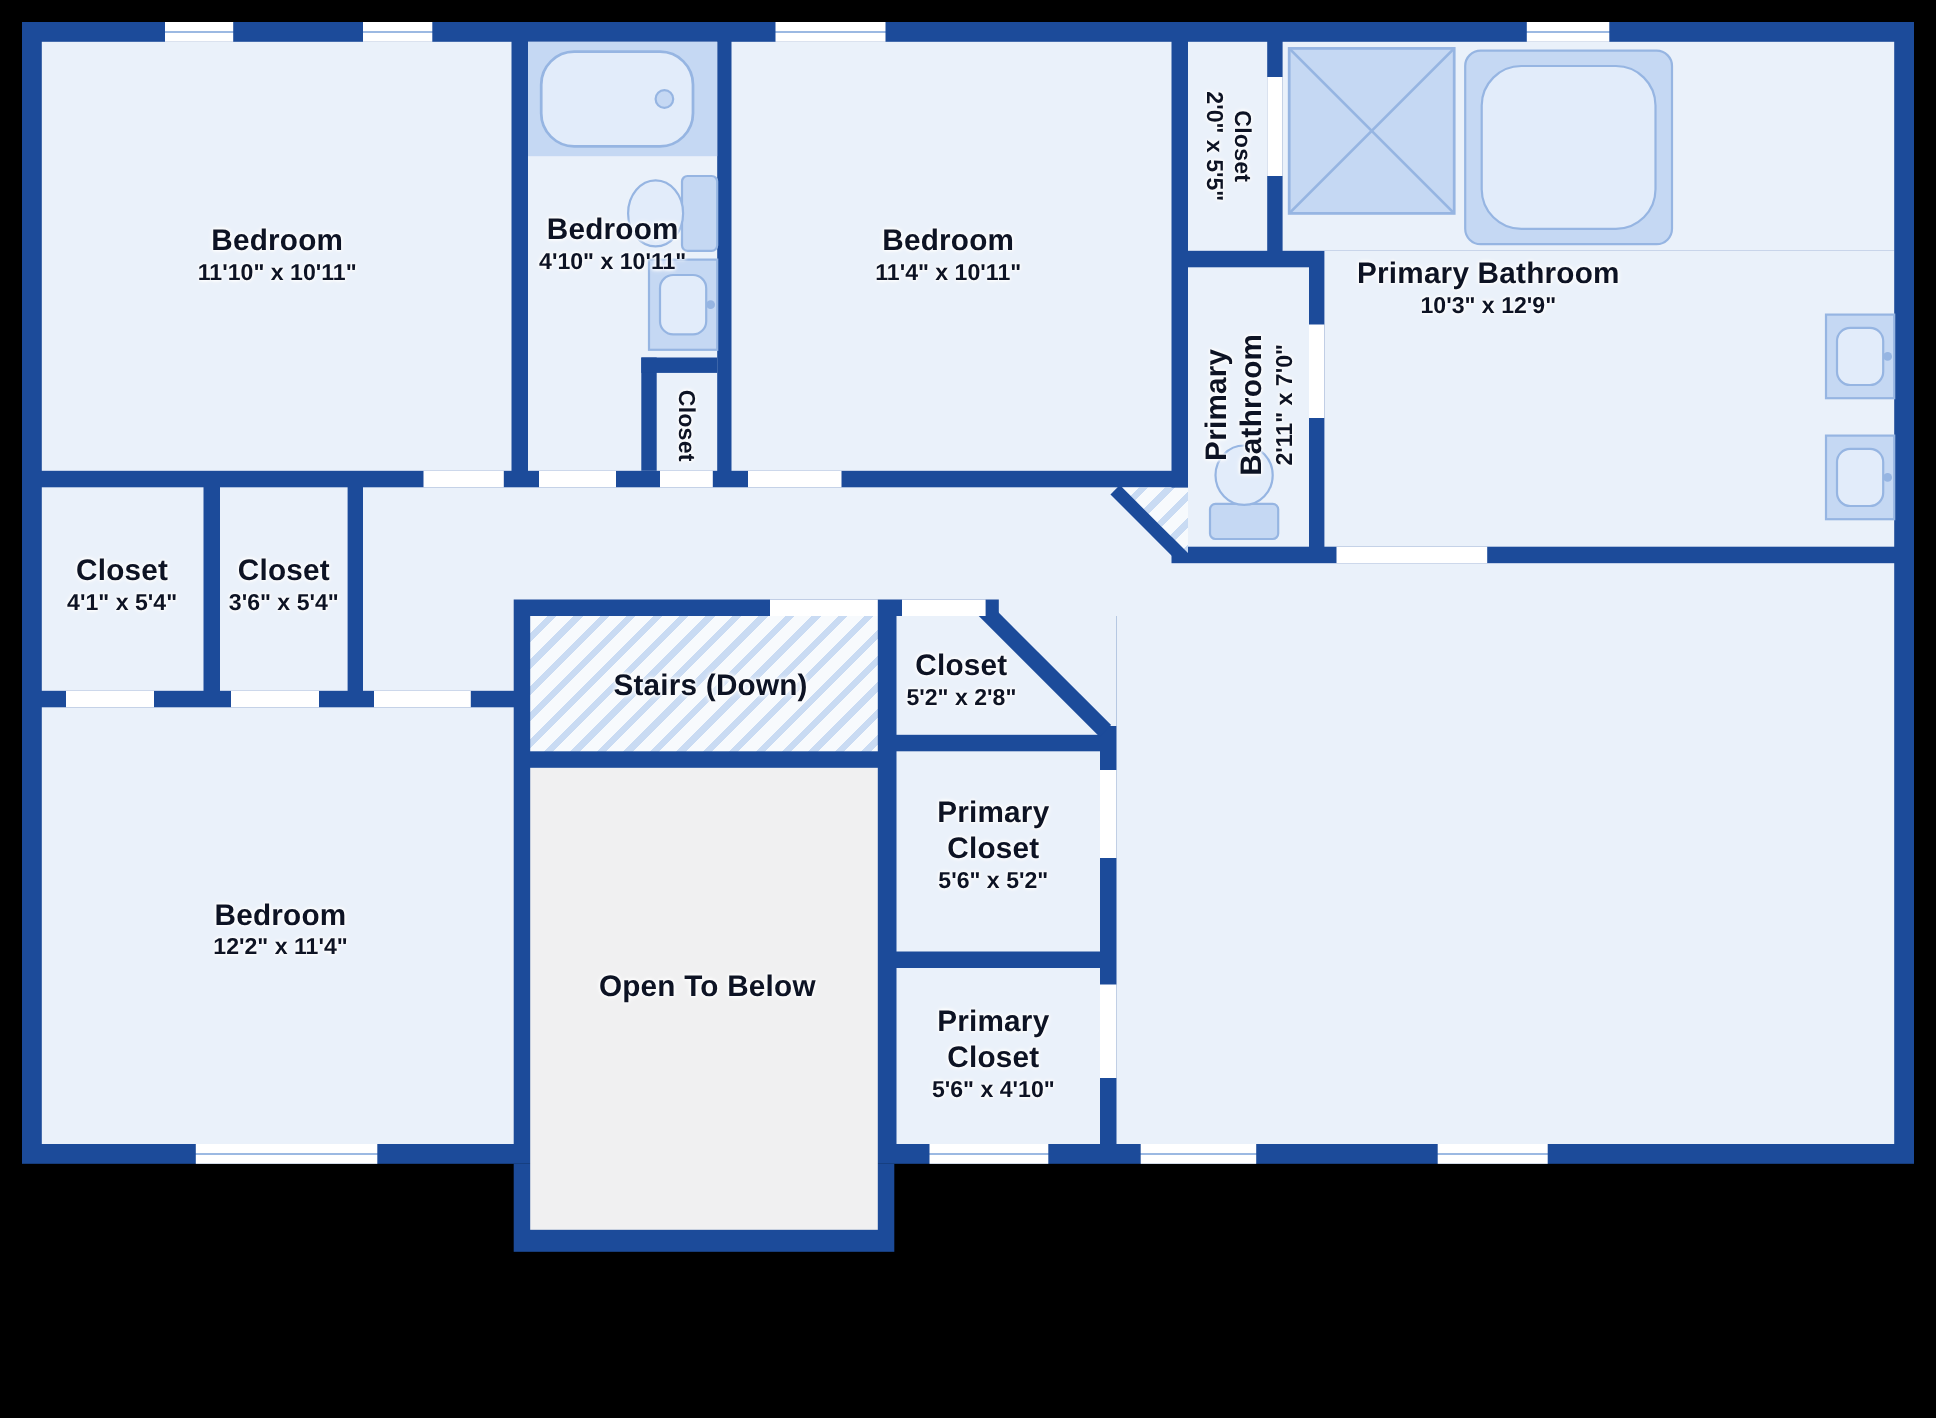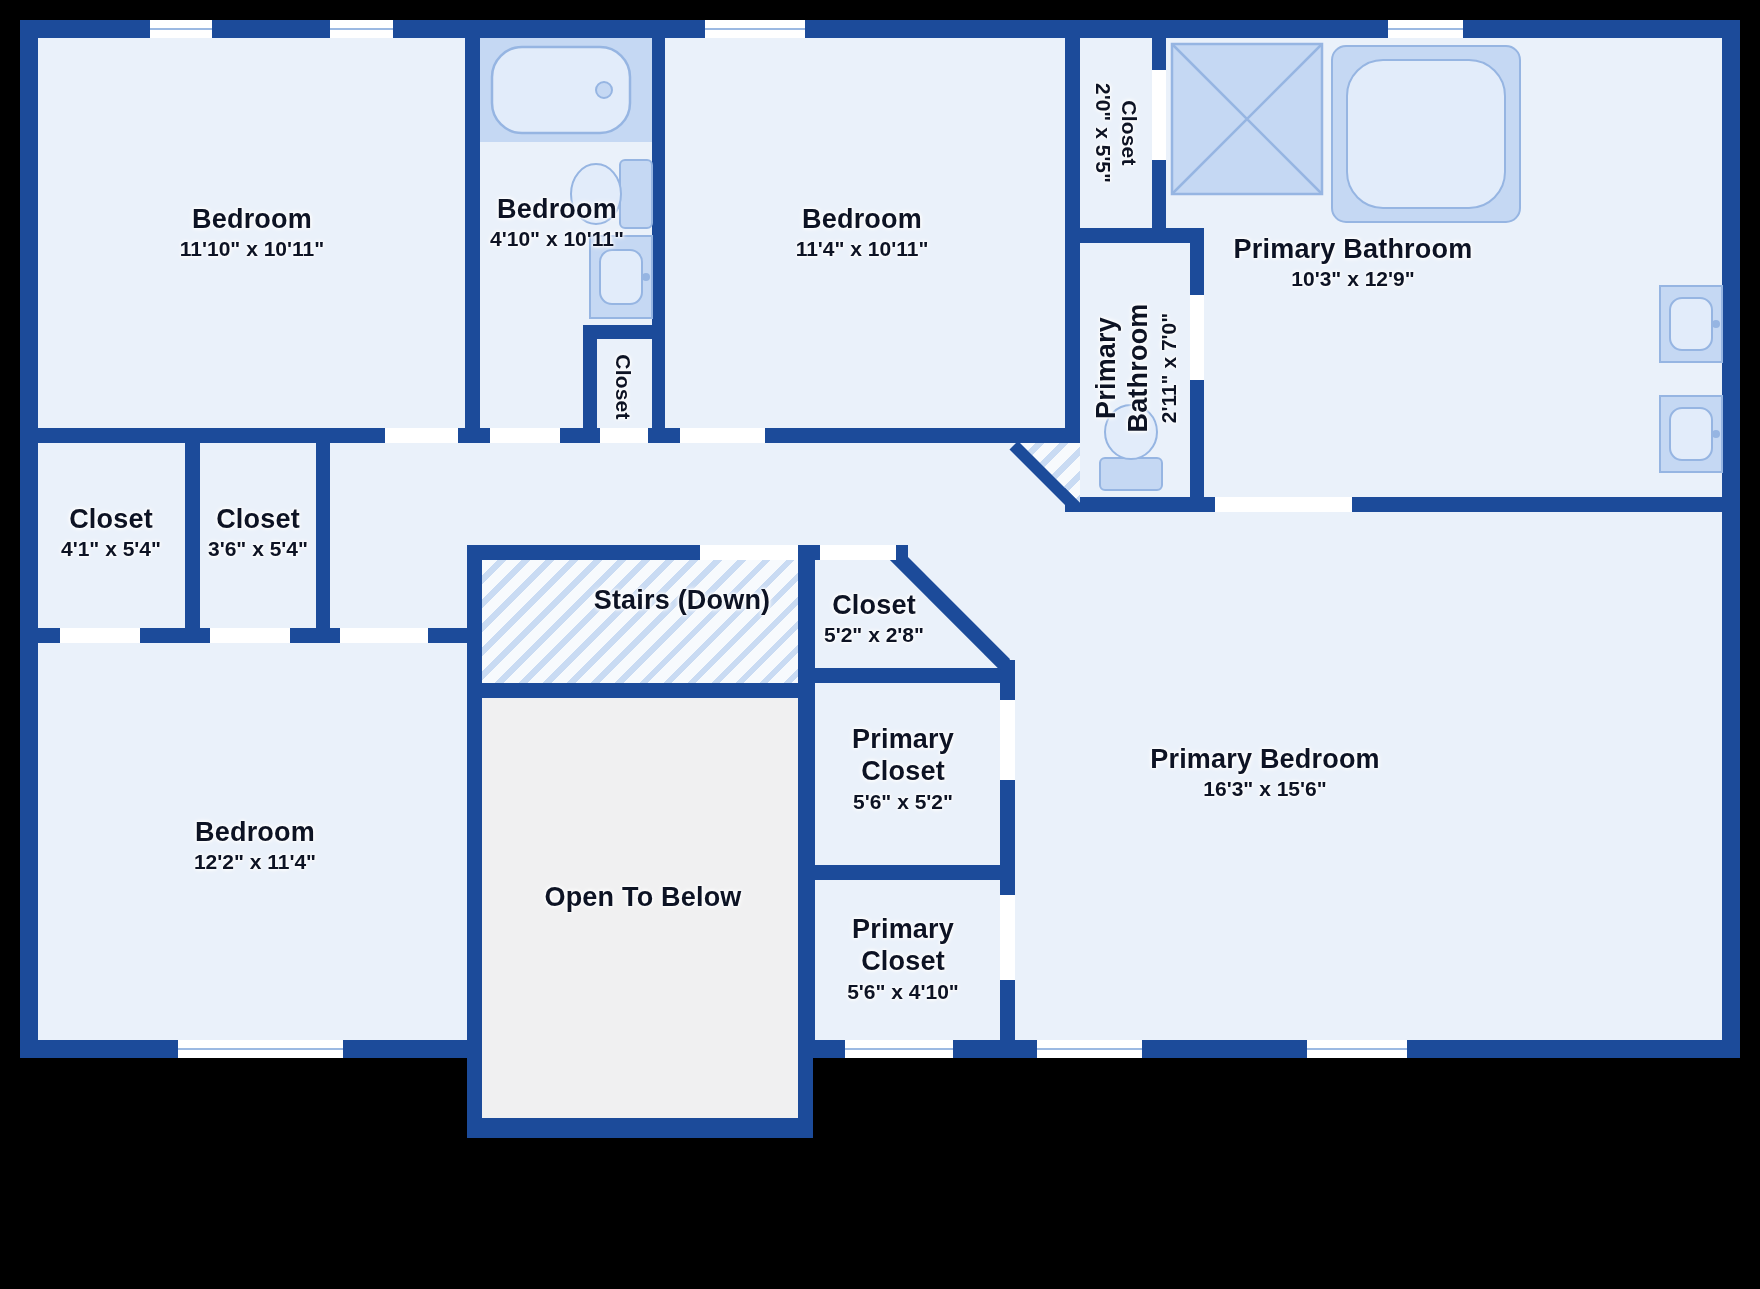--- a/index.html
+++ b/index.html
@@ -153,39 +153,35 @@
     <span class="rdims">2'11" x 7'0"</span>
   </div>
   <div class="label" style="left:111px;top:532px;">
     <span class="rname">Closet</span>
     <span class="rdims">4'1" x 5'4"</span>
   </div>
   <div class="label" style="left:258px;top:532px;">
     <span class="rname">Closet</span>
     <span class="rdims">3'6" x 5'4"</span>
   </div>
-  <div class="label" style="left:646px;top:600px;margin-left:36px;">
+  <div class="label" style="left:646px;top:623px;">
     <span class="rname">Stairs (Down)</span>
   </div>
   <div class="label" style="left:874px;top:618px;">
     <span class="rname">Closet</span>
     <span class="rdims">5'2" x 2'8"</span>
   </div>
   <div class="label narrow" style="left:903px;top:768px;">
     <span class="rname">Primary Closet</span>
     <span class="rdims">5'6" x 5'2"</span>
   </div>
   <div class="label narrow" style="left:903px;top:958px;">
     <span class="rname">Primary Closet</span>
     <span class="rdims">5'6" x 4'10"</span>
   </div>
-  <div class="label" style="left:1265px;top:772px;">
-    <span class="rname">Primary Bedroom</span>
-    <span class="rdims">16'3" x 15'6"</span>
-  </div>
   <div class="label" style="left:255px;top:845px;">
     <span class="rname">Bedroom</span>
     <span class="rdims">12'2" x 11'4"</span>
   </div>
   <div class="label" style="left:643px;top:897px;">
     <span class="rname">Open To Below</span>
   </div>
 
 </div>
 

